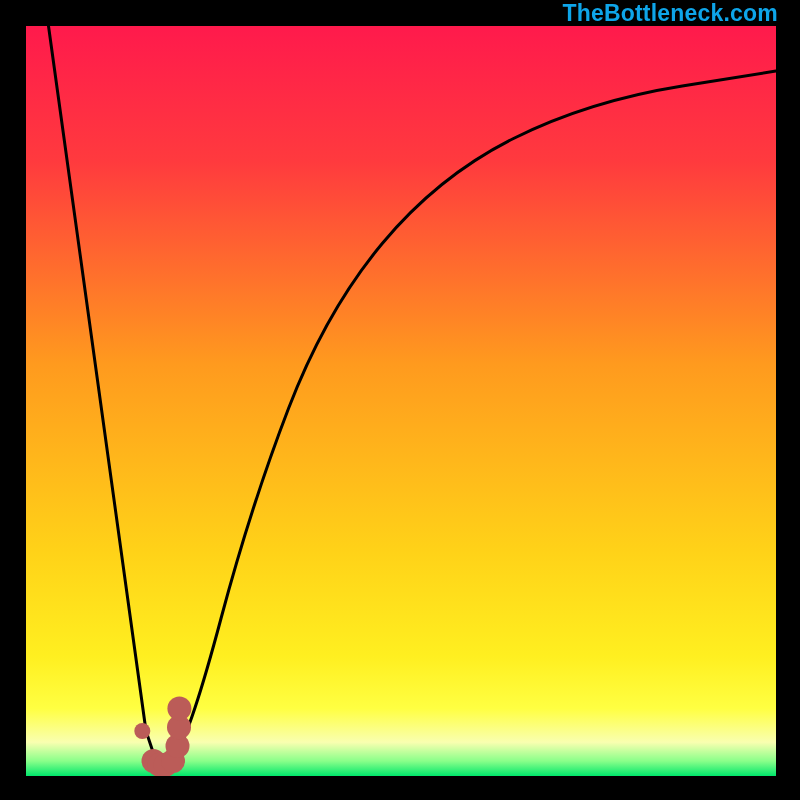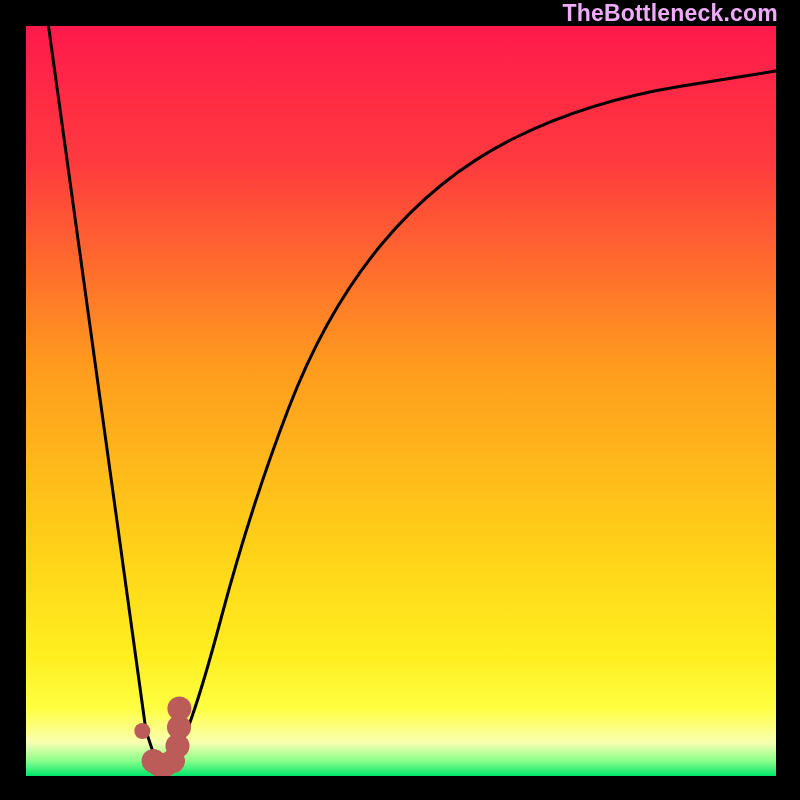--- a/index.html
+++ b/index.html
@@ -26,21 +26,21 @@
     height: 750px;
     overflow: hidden;
   }
   .watermark {
     position: absolute;
     top: 0;
     right: 22px;
     font-family: Arial, Helvetica, sans-serif;
     font-size: 23px;
     font-weight: bold;
-    color: #f0abfc;
+    color: #0ea5e9;
     letter-spacing: 0.2px;
     text-align: right;
   }
   svg {
     position: absolute;
     left: 0;
     top: 0;
     width: 750px;
     height: 750px;
     display: block;

